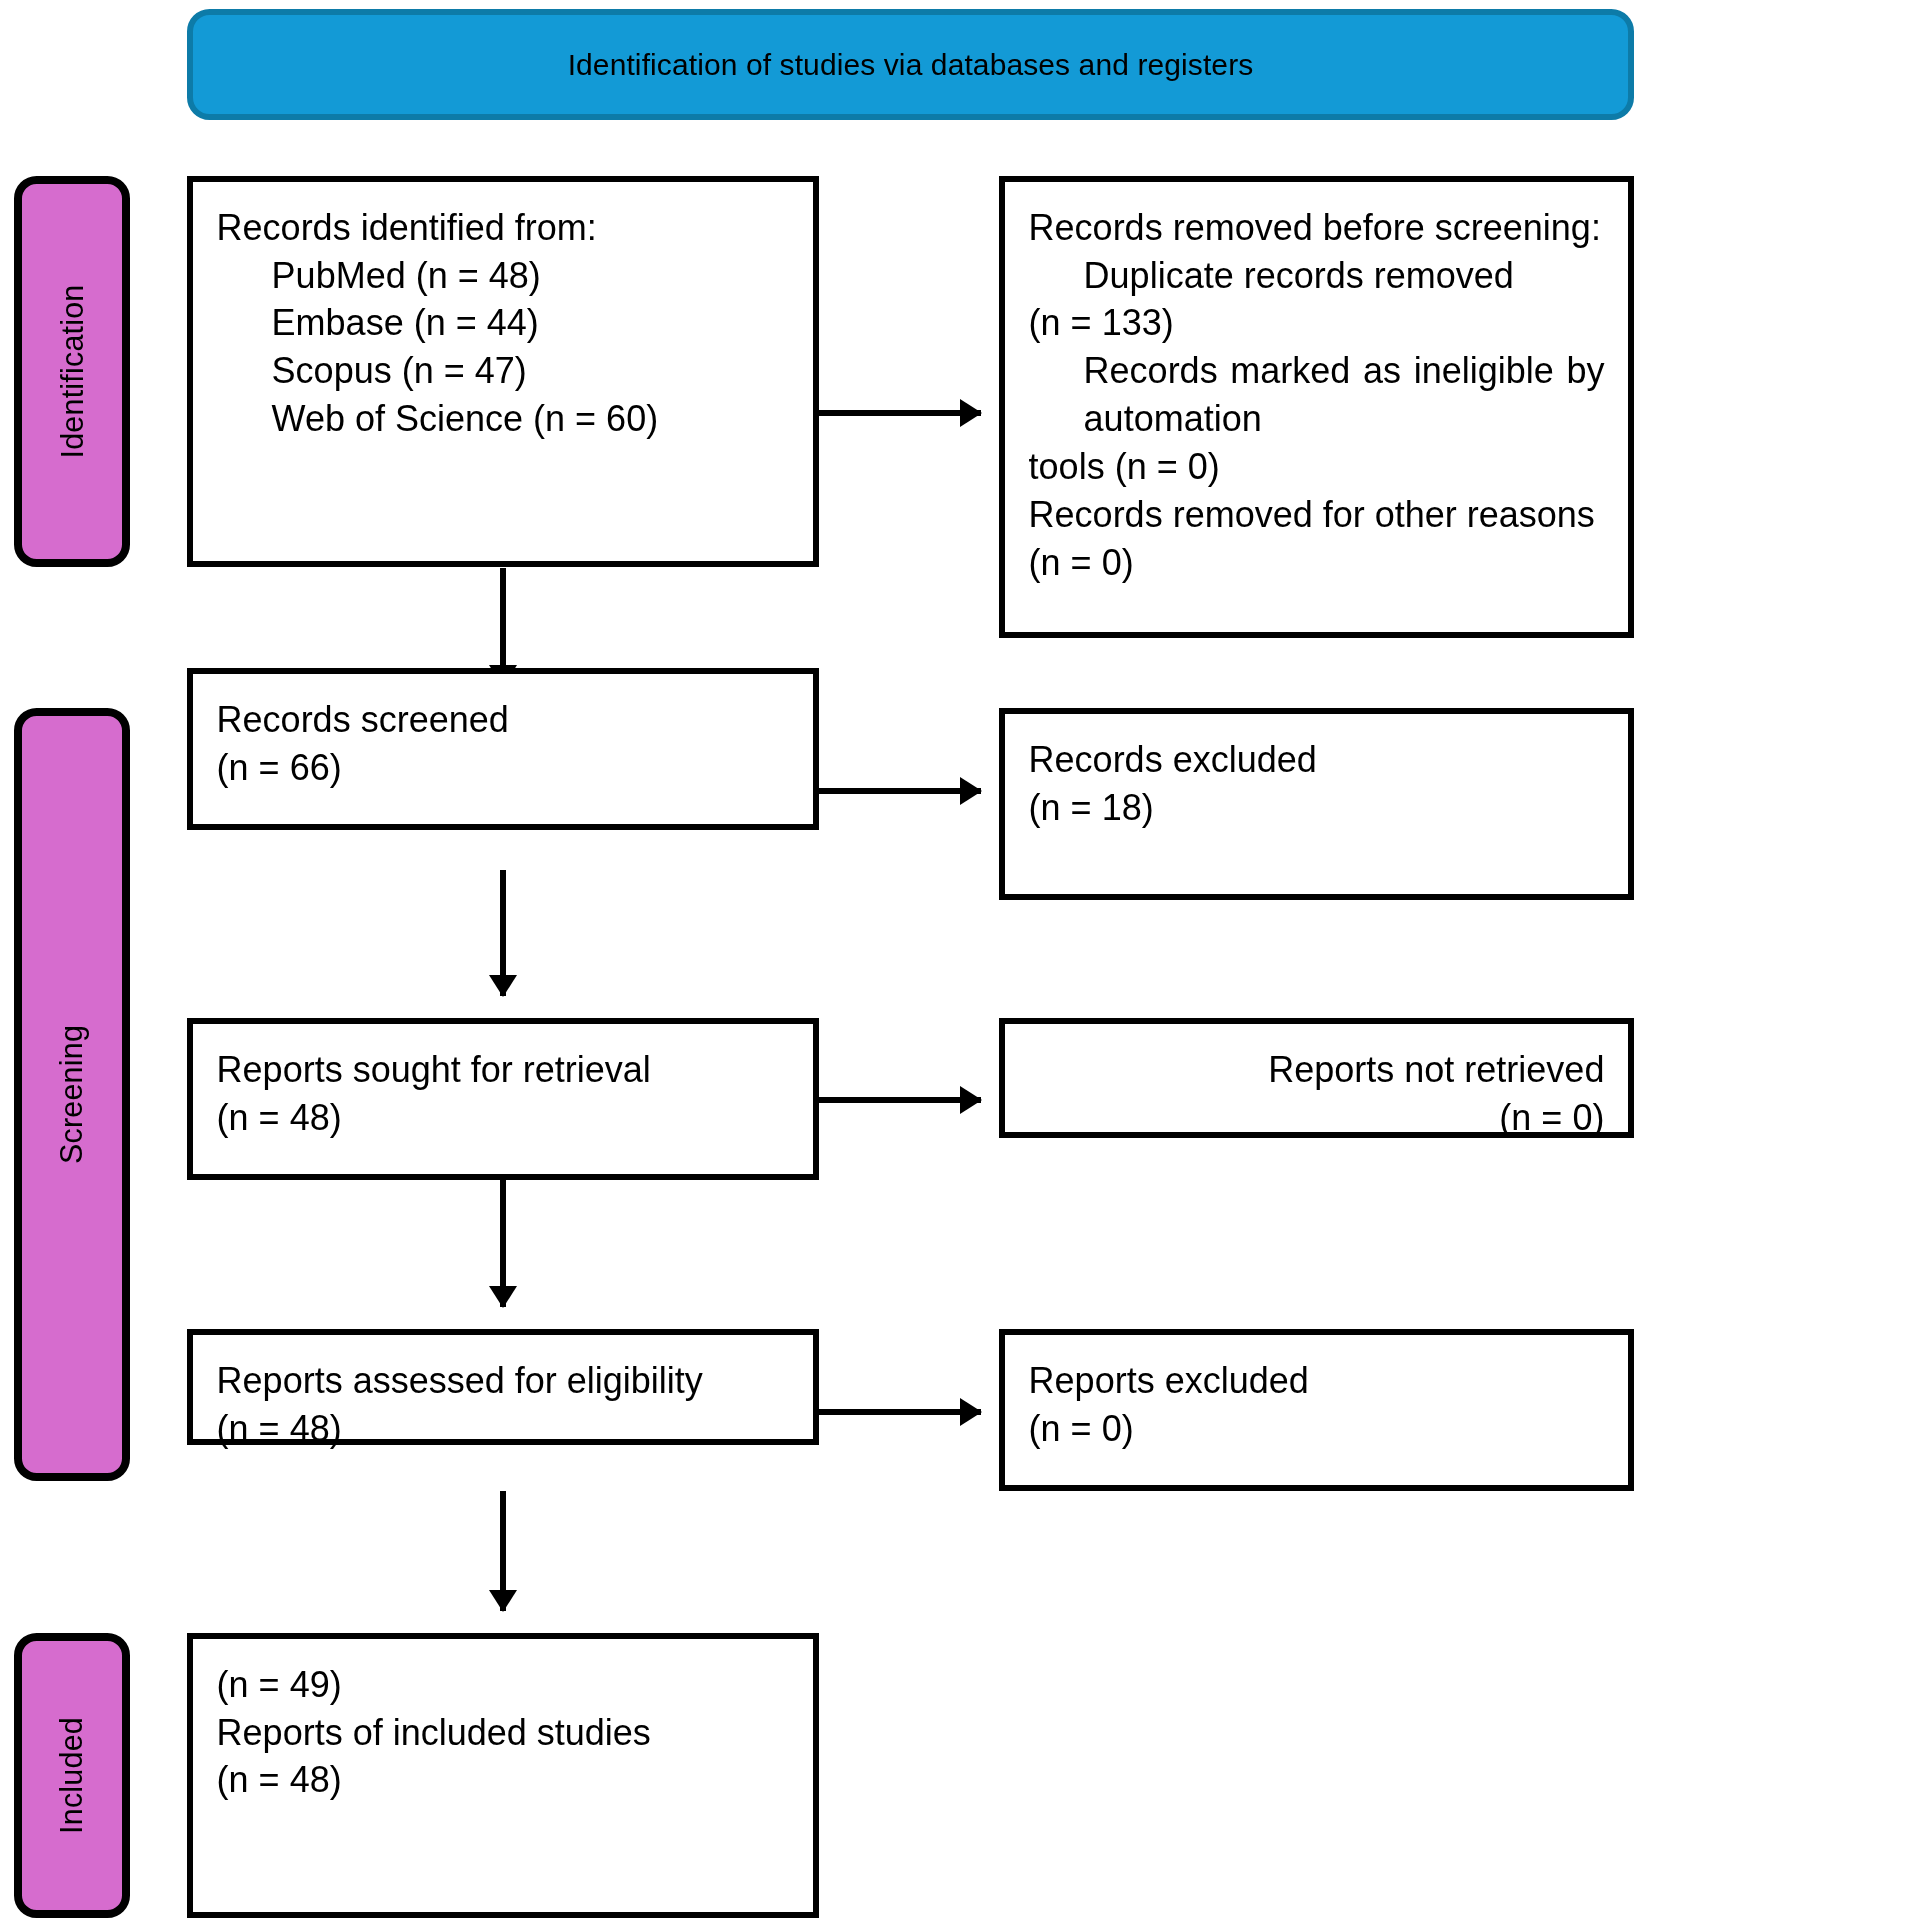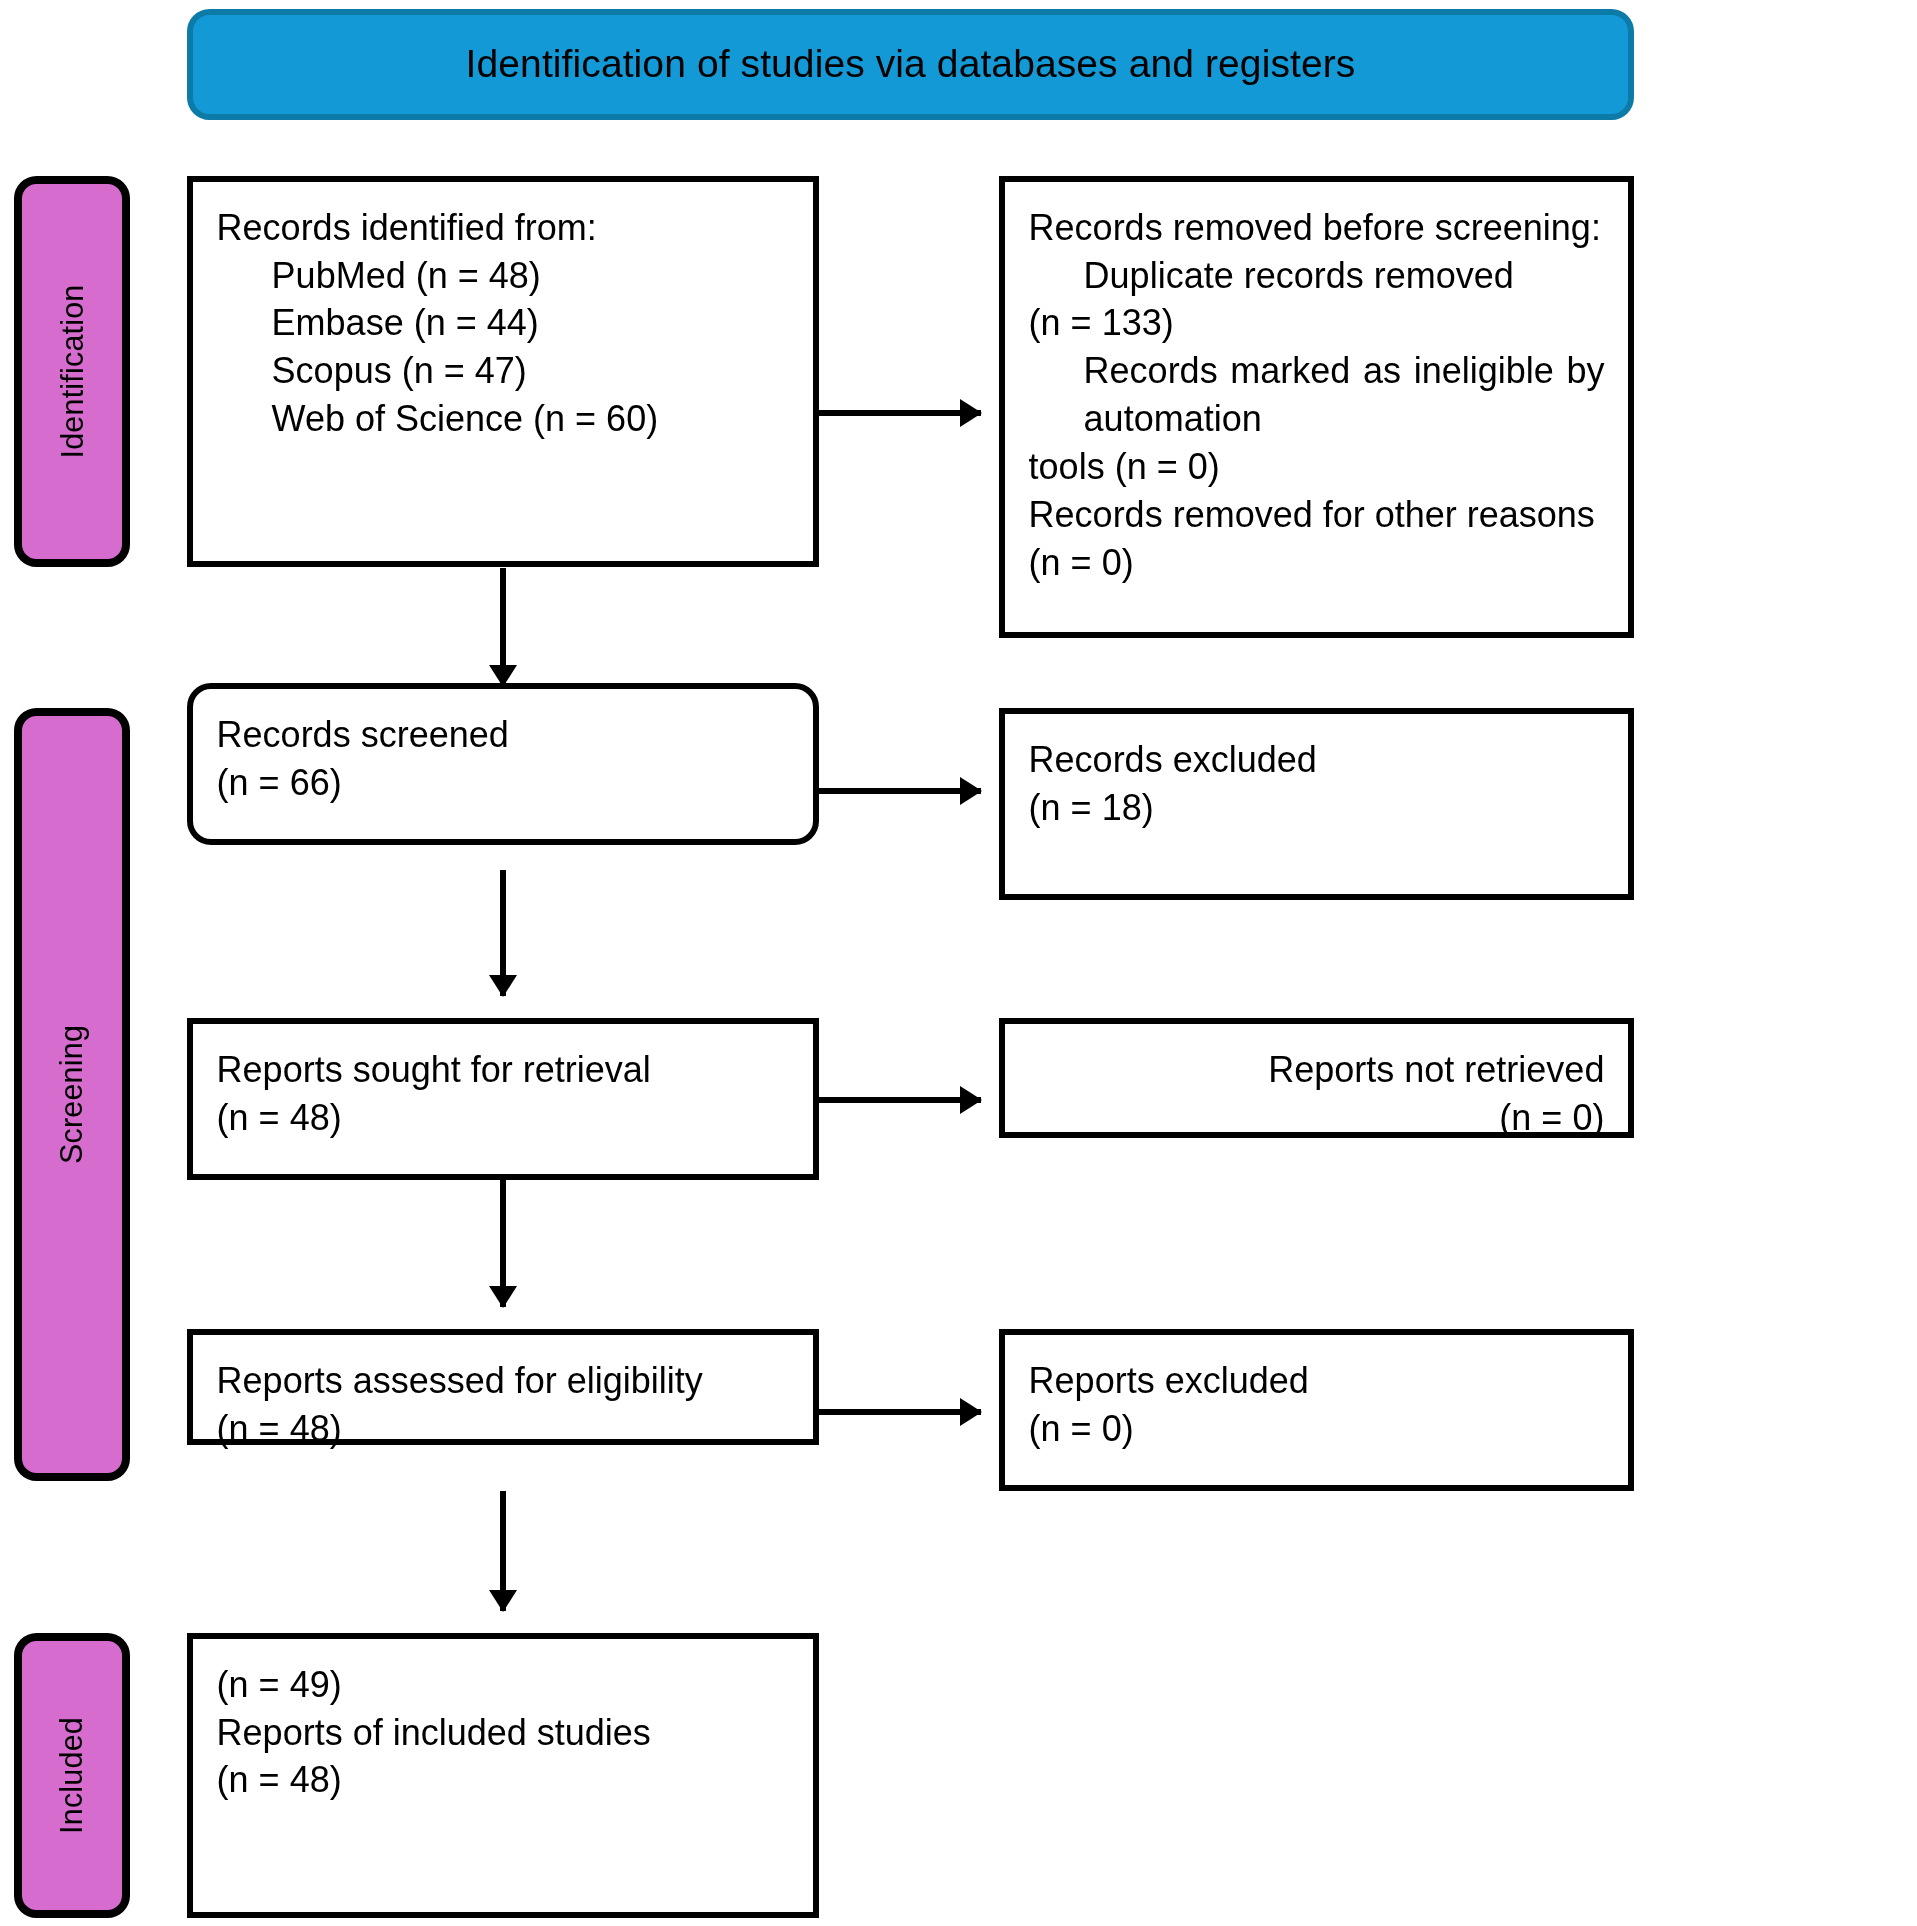--- a/index.html
+++ b/index.html
@@ -31,21 +31,21 @@
     height: 111px;
     background: #139ad6;
     border: 6.4px solid #0d7ba8;
     border-radius: 22.6px;
     box-sizing: border-box;
     display: flex;
     align-items: center;
     justify-content: center;
   }
   .banner-text {
-    font-size: 39px;
+    font-size: 30px;
     line-height: 1.1;
     color: #000000;
     text-align: center;
     letter-spacing: 0.1px;
   }
 
   
   .stage-pill {
     position: absolute;
     background: #d66cce;
@@ -84,21 +84,21 @@
   }
   .box-line.indent { padding-left: 55px; }
   .box-line.justify {
     text-align: justify;
     text-align-last: justify;
     padding-left: 55px;
   }
 
   
   #box-records-identified { left: 187px;  top: 176px;  width: 632px; height: 391px; }
-  #box-records-screened   { left: 187px;  top: 683px; width: 632px; height: 162px; border-radius: 24px; }
+  #box-records-screened   { left: 187px;  top: 668px; width: 632px; height: 162px; }
   #box-reports-sought     { left: 187px;  top: 1018px; width: 632px; height: 162px; }
   #box-reports-assessed   { left: 187px;  top: 1329px; width: 632px; height: 116px; }
   #box-studies-included   { left: 187px;  top: 1633px; width: 632px; height: 285px; }
 
   
   #box-records-removed    { left: 999px; top: 176px;  width: 635px; height: 462px; }
   #box-records-excluded   { left: 999px; top: 708px; width: 635px; height: 192px; }
   #box-reports-not-retr   { left: 999px; top: 1018px; width: 635px; height: 120px; text-align: right; }
   #box-reports-excluded   { left: 999px; top: 1329px; width: 635px; height: 162px; }
 

